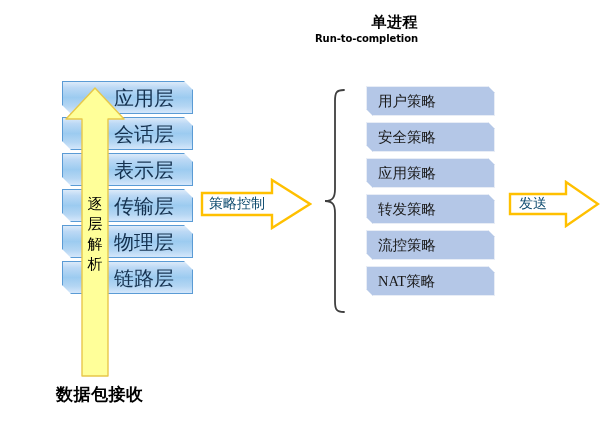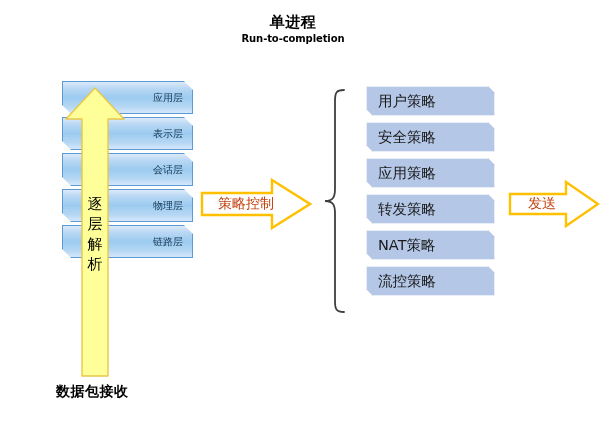--- a/index.html
+++ b/index.html
@@ -15,21 +15,21 @@
     font-family: "DejaVu Sans", "Liberation Sans", sans-serif;
     color: #000000;
   }
 
   
   #title-block {
     position: absolute;
     left: 168px;
     top: 12px;
     width: 250px;
-    text-align: center;
+    text-align: right;
     line-height: 1.35;
   }
   #title-block .line1 {
     font-size: 15px;
     font-weight: bold;
     letter-spacing: 0.5px;
   }
   #title-block .line2 {
     font-size: 10px;
     font-weight: bold;
@@ -50,24 +50,24 @@
     background: linear-gradient(to bottom,
         #dceaf9 0%, #bcd9f5 18%, #9ccbf0 50%, #b4d6f3 78%, #d4e7fb 100%);
     border: 1px solid #5a9bd5;
     box-sizing: border-box;
     box-shadow: 1px 1px 2px rgba(90,110,130,0.45);
     
     clip-path: polygon(0 0, calc(100% - 9px) 0, 100% 9px, 100% 100%, 9px 100%, 0 calc(100% - 9px));
   }
   .osi-layer .label {
     position: absolute;
-    right: 9px;
+    right: 18px;
     top: 50%;
     transform: translateY(-50%);
-    font-size: 10px;
+    font-size: 20px;
     color: #14314f;
     white-space: nowrap;
   }
 
   
   #parse-arrow {
     position: absolute;
     left: 64px;
     top: 86px;
     width: 62px;
@@ -85,40 +85,39 @@
     color: #000000;
     letter-spacing: 0;
   }
   #parse-arrow-label span { display: block; }
 
   
   #packet-receive-label {
     position: absolute;
     left: 56px;
     top: 383px;
-    font-size: 14px;
+    font-size: 17px;
     font-weight: bold;
     letter-spacing: 0.5px;
     white-space: nowrap;
     font-family: Liberation Mono, monospace;
   }
 
   
   .h-arrow {
     position: absolute;
   }
   .h-arrow svg { display: block; }
   .h-arrow .h-arrow-label {
     position: absolute;
     top: 50%;
     transform: translateY(-50%);
     font-size: 14px;
-    color: #c2410c;
-    white-space: nowrap;
-    margin-left: 9px;
+    color: #0c4a6e;
+    white-space: nowrap;
   }
   #policy-control-arrow { left: 200px; top: 178px; width: 112px; height: 52px; }
   #policy-control-arrow .h-arrow-label { left: 9px; }
   #send-arrow { left: 508px; top: 180px; width: 92px; height: 48px; }
   #send-arrow .h-arrow-label { left: 11px; }
 
   
   #policy-brace {
     position: absolute;
     left: 322px;
@@ -127,20 +126,21 @@
     height: 226px;
   }
   #policy-brace svg { display: block; }
 
   
   #policy-list {
     position: absolute;
     left: 366px;
     top: 86px;
     width: 129px;
+    font-family: Liberation Serif, serif;
   }
   .policy-item {
     position: relative;
     height: 30px;
     margin-bottom: 6px;
     background: #b4c7e7;
     border: 1px solid #e8edf6;
     box-sizing: border-box;
     box-shadow: 1.5px 1.5px 2px rgba(120,130,145,0.45);
     clip-path: polygon(0 0, calc(100% - 7px) 0, 100% 7px, 100% 100%, 7px 100%, 0 calc(100% - 7px));
@@ -161,24 +161,27 @@
 <div id="title-block">
   <div class="line1">单进程</div>
   <div class="line2">Run-to-completion</div>
 </div>
 
 <div id="osi-stack">
   <div class="osi-layer">
     <span class="label">应用层</span>
   </div>
   <div class="osi-layer">
+    <span class="label">会话层</span>
+  </div>
+  <div class="osi-layer">
     <span class="label">表示层</span>
   </div>
   <div class="osi-layer">
-    <span class="label">会话层</span>
+    <span class="label">传输层</span>
   </div>
   <div class="osi-layer">
     <span class="label">物理层</span>
   </div>
   <div class="osi-layer">
     <span class="label">链路层</span>
   </div>
 </div>
 
 <div id="parse-arrow">
@@ -222,18 +225,18 @@
   <div class="policy-item">
     <span class="label">安全策略</span>
   </div>
   <div class="policy-item">
     <span class="label">应用策略</span>
   </div>
   <div class="policy-item">
     <span class="label">转发策略</span>
   </div>
   <div class="policy-item">
+    <span class="label">流控策略</span>
+  </div>
+  <div class="policy-item">
     <span class="label">NAT策略</span>
   </div>
-  <div class="policy-item">
-    <span class="label">流控策略</span>
-  </div>
 </div>
 
 </body></html>

